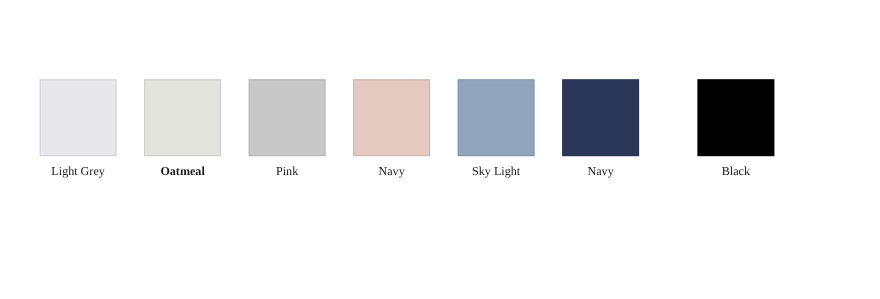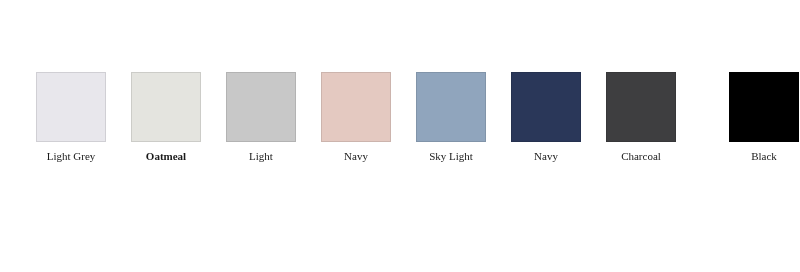--- a/index.html
+++ b/index.html
@@ -67,42 +67,38 @@
       <div class="swatch-label" style="color: rgb(26, 26, 26);">Light Grey</div>
     </div>
 
     <div class="swatch-cell">
       <div class="swatch-chip" style="background-color: rgb(228, 228, 223);"></div>
       <div class="swatch-label" style="color: rgb(26, 26, 26); font-weight: bold;">Oatmeal</div>
     </div>
 
     <div class="swatch-cell">
       <div class="swatch-chip" style="background-color: rgb(200, 200, 200);"></div>
-      <div class="swatch-label" style="color: rgb(26, 26, 26);">Light</div>
+      <div class="swatch-label" style="color: rgb(26, 26, 26);">Pink</div>
     </div>
 
     <div class="swatch-cell">
       <div class="swatch-chip" style="background-color: rgb(228, 201, 193);"></div>
       <div class="swatch-label" style="color: rgb(26, 26, 26);">Navy</div>
     </div>
 
     <div class="swatch-cell">
       <div class="swatch-chip" style="background-color: rgb(144, 165, 189);"></div>
       <div class="swatch-label" style="color: rgb(26, 26, 26);">Sky Light</div>
     </div>
 
     <div class="swatch-cell">
       <div class="swatch-chip" style="background-color: rgb(42, 55, 89);"></div>
       <div class="swatch-label" style="color: rgb(26, 26, 26); text-align: right;">Navy</div>
     </div>
 
-    <div class="swatch-cell">
-      <div class="swatch-chip" style="background-color: rgb(62, 62, 64);"></div>
-      <div class="swatch-label" style="color: rgb(26, 26, 26);">Charcoal</div>
-    </div>
 
     <div class="swatch-cell">
       <div class="swatch-chip" style="background-color: rgb(0, 0, 0);"></div>
       <div class="swatch-label" style="color: rgb(26, 26, 26);">Black</div>
     </div>
 
   </div>
 </div>
 
 </body></html>

